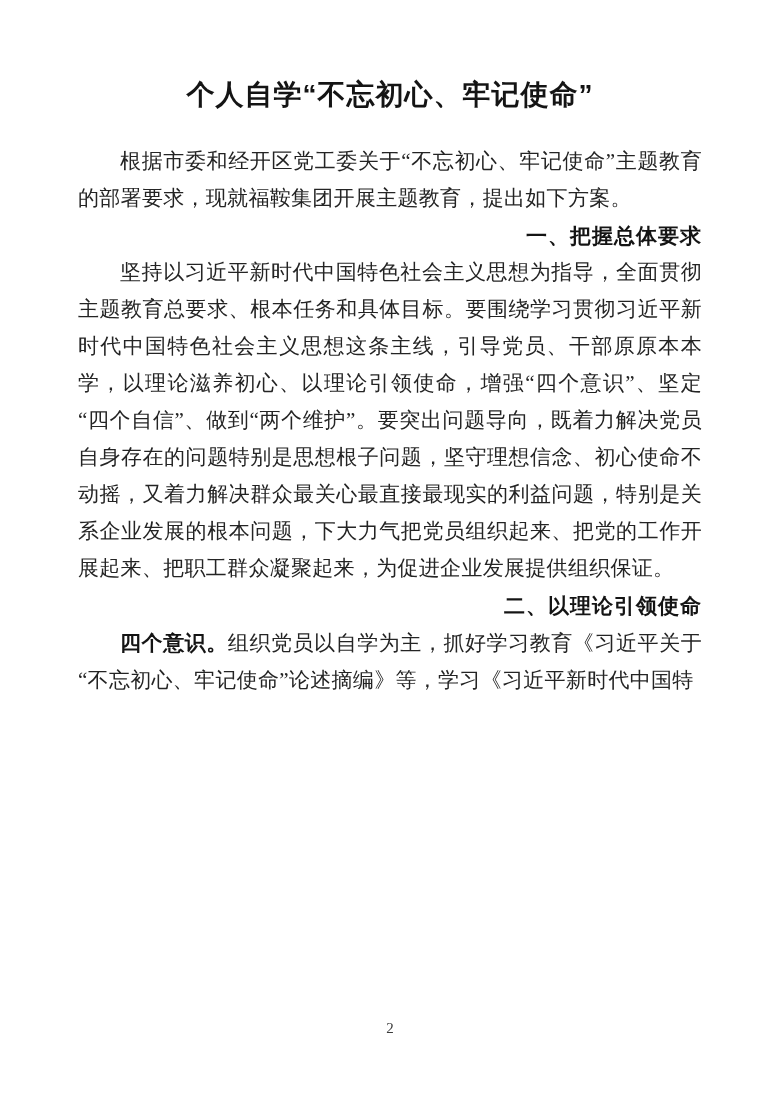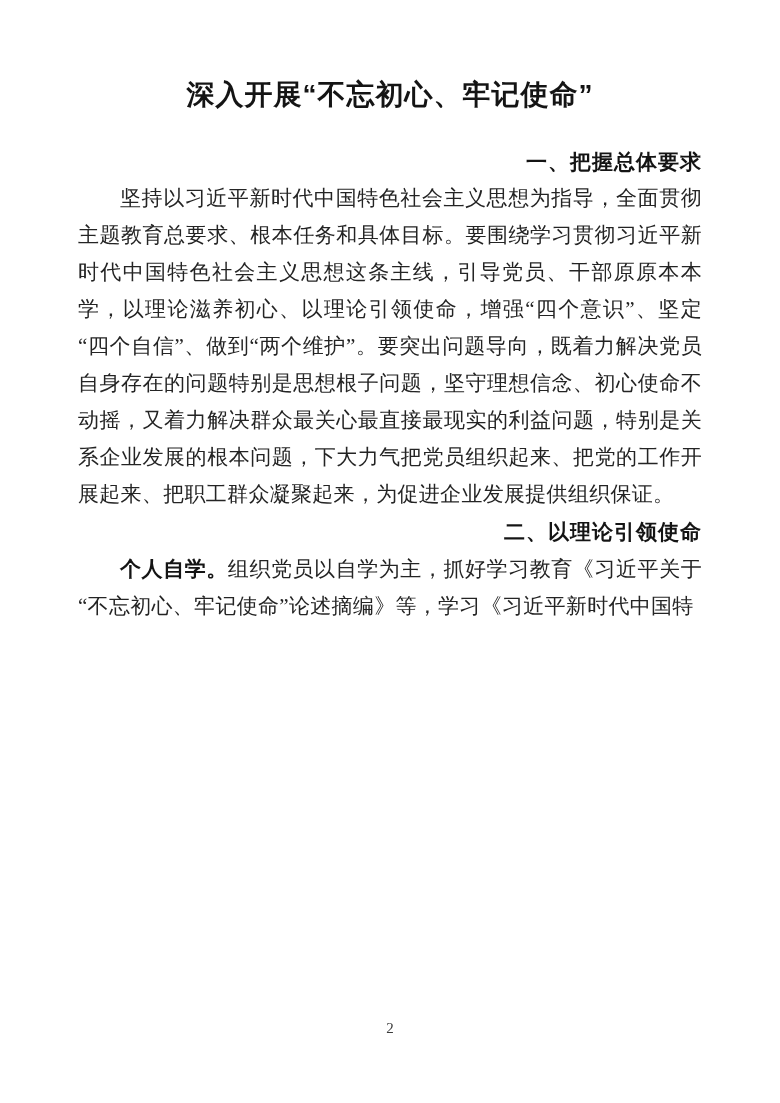--- a/index.html
+++ b/index.html
@@ -76,33 +76,34 @@
     font-family: "Liberation Serif", "DejaVu Serif", serif;
   }
 </style>
 </head>
 <body>
 
 <div class="doc-page">
   <div class="doc-content">
 
     <h1 class="doc-title">
-      <span class="title-line">深入开展“不忘初心、牢记使命”</span>
+      <span class="title-line">个人自学“不忘初心、牢记使命”</span>
     </h1>
 
     <div class="doc-body">
 
+      <p class="block paragraph">根据市委和经开区党工委关于“不忘初心、牢记使命”主题教育的部署要求，现就福鞍集团开展主题教育，提出如下方案。</p>
 
 
       <h2 class="block heading">一、把握总体要求</h2>
 
       <p class="block paragraph">坚持以习近平新时代中国特色社会主义思想为指导，全面贯彻主题教育总要求、根本任务和具体目标。要围绕学习贯彻习近平新时代中国特色社会主义思想这条主线，引导党员、干部原原本本学，以理论滋养初心、以理论引领使命，增强“四个意识”、坚定“四个自信”、做到“两个维护”。要突出问题导向，既着力解决党员自身存在的问题特别是思想根子问题，坚守理想信念、初心使命不动摇，又着力解决群众最关心最直接最现实的利益问题，特别是关系企业发展的根本问题，下大力气把党员组织起来、把党的工作开展起来、把职工群众凝聚起来，为促进企业发展提供组织保证。</p>
 
       <h2 class="block heading">二、以理论引领使命</h2>
 
 
-      <p class="block paragraph"><span class="para-lead">个人自学。</span><span>组织党员以自学为主，抓好学习教育《习近平关于“不忘初心、牢记使命”论述摘编》等，学习《习近平新时代中国特</span></p>
+      <p class="block paragraph"><span class="para-lead">四个意识。</span><span>组织党员以自学为主，抓好学习教育《习近平关于“不忘初心、牢记使命”论述摘编》等，学习《习近平新时代中国特</span></p>
 
     </div>
   </div>
 
   <div class="page-number">2</div>
 </div>
 
 </body></html>

